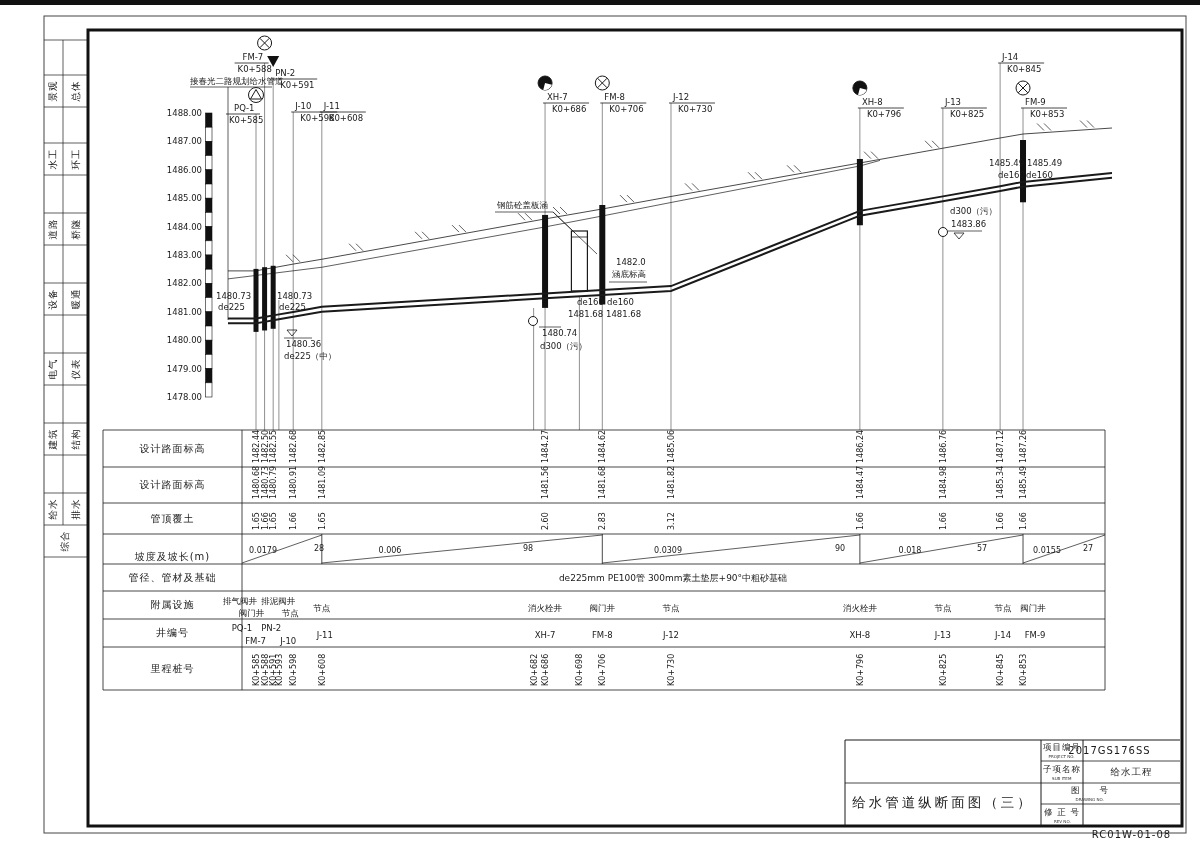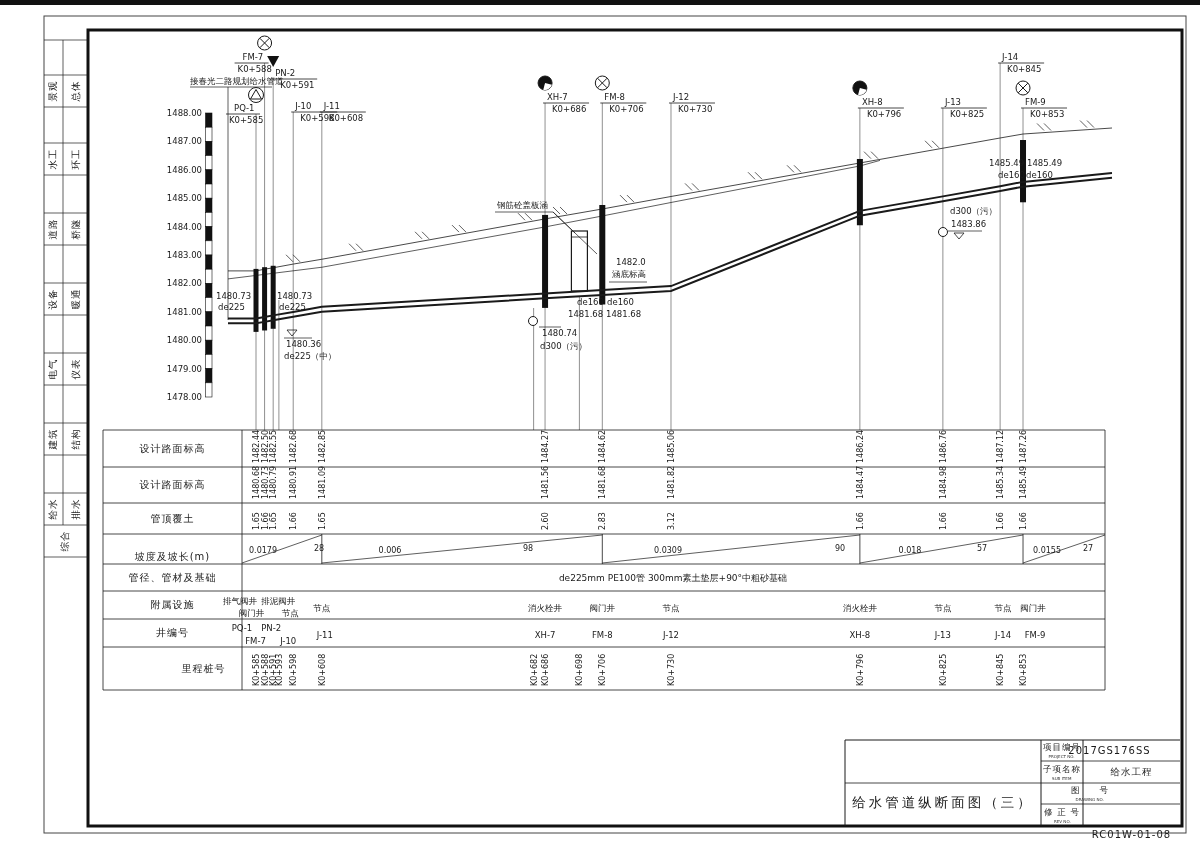--- a/index.html
+++ b/index.html
@@ -353,21 +353,21 @@
   </div>
 
   <div>
     <div class="rowlab" style="top:430px;height:37px;">设计路面标高</div>
     <div class="rowlab" style="top:467px;height:36px;">设计路面标高</div>
     <div class="rowlab" style="top:503px;height:31px;">管顶覆土</div>
     <div class="rowlab" style="top:534px;height:30px;margin-top:8px;">坡度及坡长(m)</div>
     <div class="rowlab" style="top:564px;height:27px;">管径、管材及基础</div>
     <div class="rowlab" style="top:591px;height:28px;">附属设施</div>
     <div class="rowlab" style="top:619px;height:28px;">井编号</div>
-    <div class="rowlab" style="top:647px;height:43px;margin-left:31px;">里程桩号</div>
+    <div class="rowlab" style="top:647px;height:43px;">里程桩号</div>
   </div>
 
   <div>
     <div class="dtitle" style="left:845px;top:783px;width:196px;height:40px;">给水管道纵断面图（三）</div>
 
     <div class="tb-lab" style="left:1041px;top:740px;width:42px;height:21px;">
       <span class="tb-cn">项目编号</span>
       <span class="tb-en">PROJECT NO.</span>
     </div>
     <div class="tb-val" style="left:1061px;top:740px;width:97px;height:21px;">2017GS176SS</div>

